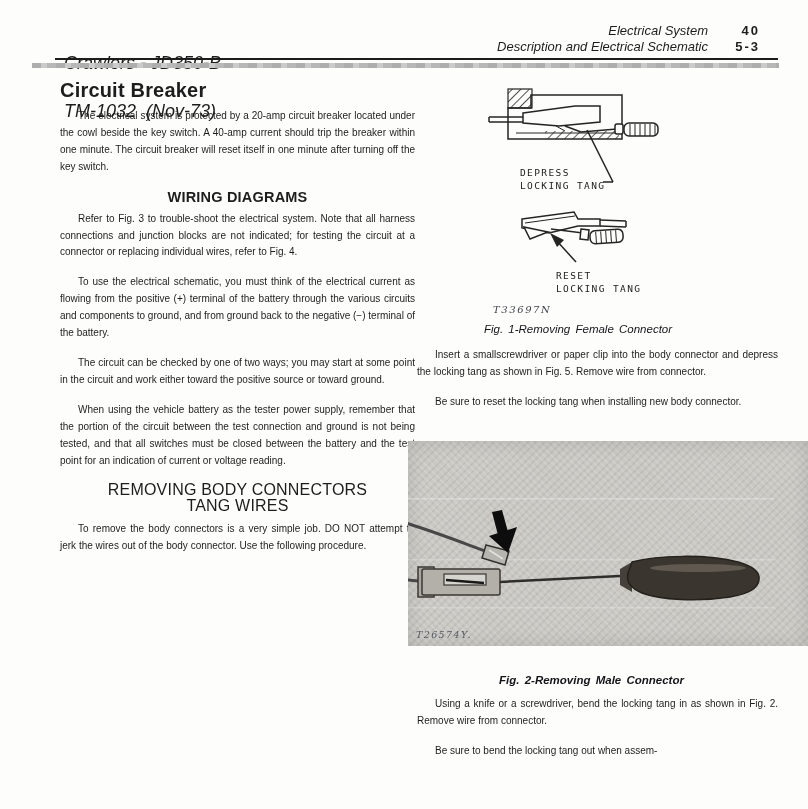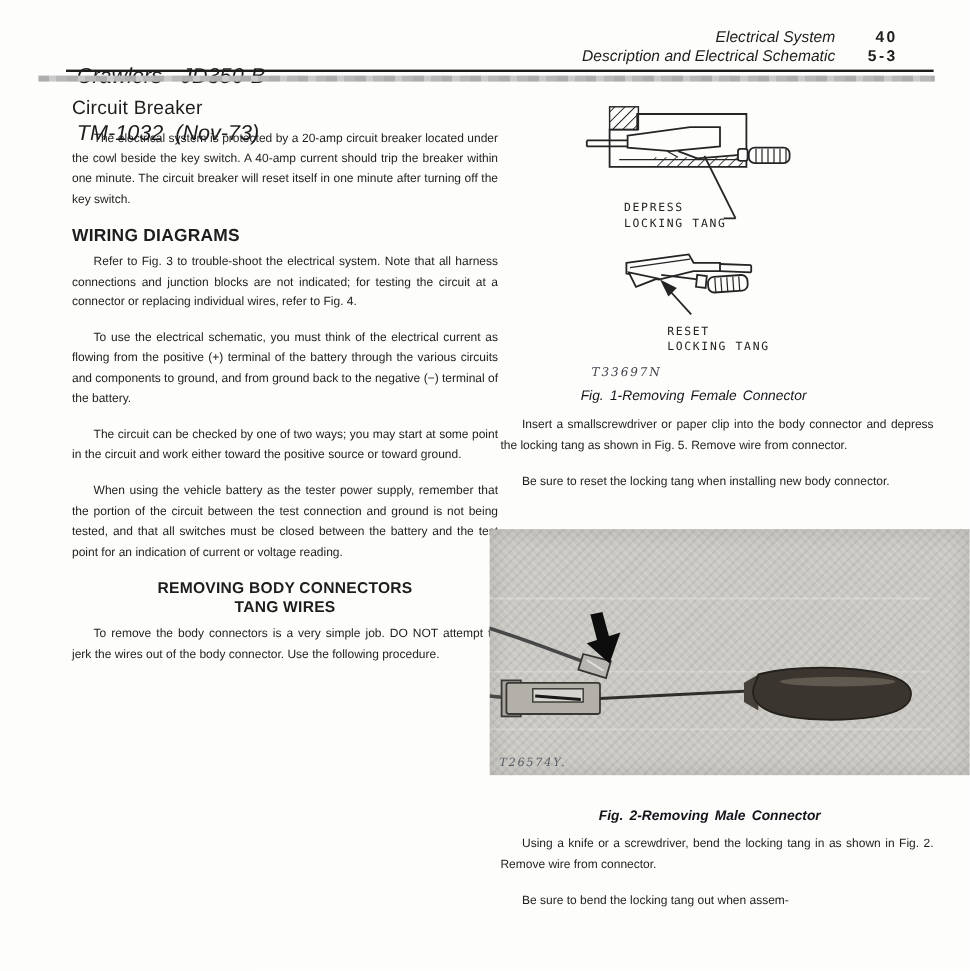--- a/index.html
+++ b/index.html
@@ -6,35 +6,35 @@
   body{
     width:808px;height:809px;overflow:hidden;
     background:#ffffff;
     font-family:"Liberation Sans",sans-serif;
     color:#1d1d1d;
   }
   .page{position:relative;width:808px;height:809px;background:#fdfdfc;}
 
   
   .hdr-left{position:absolute;left:64px;top:23px;font-style:italic;font-size:18px;line-height:16px;white-space:pre;}
-  .hdr-right{position:absolute;right:60px;top:23px;font-size:13px;line-height:16px;}
+  .hdr-right{position:absolute;right:48px;top:23px;font-size:13px;line-height:16px;}
   .hdr-row{display:flex;justify-content:flex-end;align-items:baseline;}
   .hdr-chap{font-style:italic;white-space:pre;}
   .hdr-num{width:52px;text-align:right;font-weight:bold;letter-spacing:2px;font-style:normal;}
   .rule-black{position:absolute;left:55px;right:30px;top:58px;height:2px;background:#1c1c1c;}
   .rule-gray{position:absolute;left:32px;right:29px;top:63px;height:5px;
     background:repeating-linear-gradient(90deg,#aeaeae 0 9px,#cbcbcb 9px 15px,#b8b8b8 15px 24px);}
 
   
   .col-left{position:absolute;left:60px;top:82px;width:355px;}
   .col-right{position:absolute;left:417px;top:82px;width:361px;}
   p.body{margin:0 0 13px;font-size:10px;line-height:16.9px;text-align:justify;text-indent:18px;}
-  h2.sec{font-size:16px;font-weight:normal;margin:0 0 9px;letter-spacing:.2px;line-height:17px;}
-  h3.center{font-size:14.5px;font-weight:bold;text-align:left;margin:0 0 5px;line-height:17px;letter-spacing:.2px;}
-  h3.center2{font-size:13px;font-weight:bold;text-align:center;margin:0 0 7px;line-height:16px;letter-spacing:.2px;}
+  h2.sec{font-size:20px;font-weight:bold;margin:0 0 9px;letter-spacing:.2px;line-height:17px;}
+  h3.center{font-size:14.5px;font-weight:bold;text-align:center;margin:0 0 5px;line-height:17px;letter-spacing:.2px;}
+  h3.center2{font-size:16px;font-weight:normal;text-align:center;margin:0 0 7px;line-height:16px;letter-spacing:.2px;}
 
   
   .fig1{position:relative;width:361px;height:259px;margin:0 0 6px;}
   .fig1 svg{display:block;}
   .lineart{stroke:#242424;fill:none;stroke-width:1.5;}
   .lineart-thin{stroke:#242424;fill:none;stroke-width:1;}
   .white-fill{fill:#fdfdfc;stroke:#242424;stroke-width:1.5;}
   text.fig-label{font-family:"DejaVu Sans Mono",monospace;font-size:9.5px;letter-spacing:1.4px;fill:#222;}
   text.fig-id{font-family:"DejaVu Serif",serif;font-style:italic;font-size:10px;letter-spacing:1.6px;fill:#3f424a;}
   text.fig-caption{font-family:"Liberation Sans",sans-serif;font-style:italic;font-size:11.5px;fill:#141519;text-anchor:middle;word-spacing:2px;}

